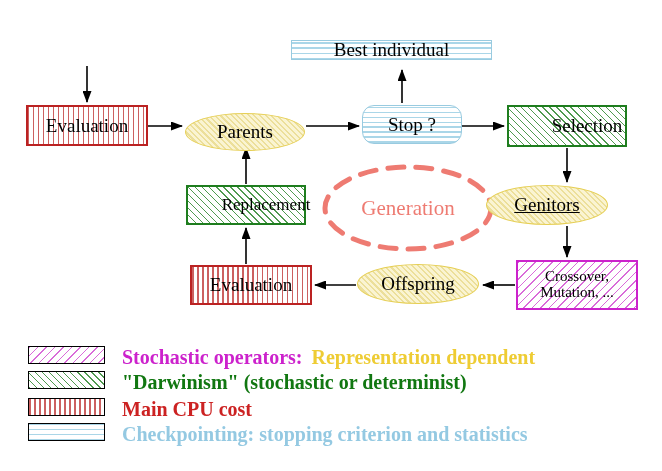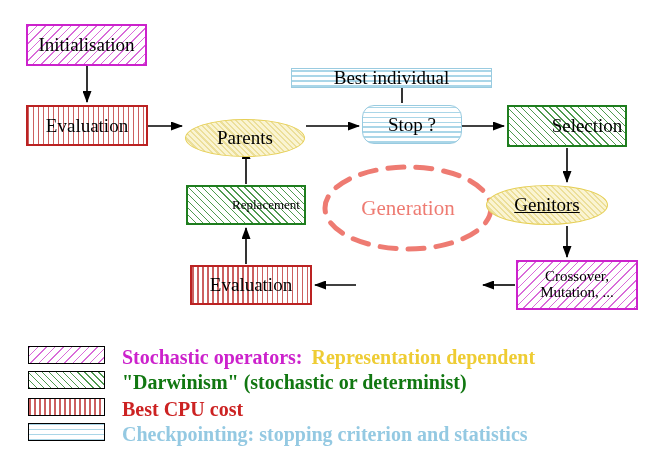--- a/index.html
+++ b/index.html
@@ -5,21 +5,21 @@
   html,body{margin:0;padding:0;background:#fff;}
   #stage{
     position:relative;width:662px;height:471px;background:#fff;
     font-family:"Liberation Serif","DejaVu Serif",serif;overflow:hidden;
   }
   #arrow-layer{position:absolute;left:0;top:0;width:662px;height:471px;pointer-events:none;}
   .node{position:absolute;display:flex;align-items:center;justify-content:center;
         color:#000;text-align:center;box-sizing:border-box;line-height:1.05;}
   .box{border:2px solid;}
   .fs-main{font-size:19px;}
-  .fs-mid{font-size:13px;}
+  .fs-mid{font-size:17px;}
   .fs-small{font-size:15px;}
   
   .hatch-magenta{border-color:var(--magenta);
     background:repeating-linear-gradient(135deg,var(--magenta-line) 0 1px,transparent 1px 6px) #fff;}
   .hatch-green{border-color:var(--green);
     background:repeating-linear-gradient(45deg,var(--green-line) 0 1px,transparent 1px 5px) #fff;padding-left:40px;}
   .hatch-red{border-color:var(--red);
     background:repeating-linear-gradient(90deg,var(--red-line) 0 1.5px,transparent 1.5px 5px) #fff;}
   .hatch-cyan{border-color:var(--cyan);border-width:1.5px;
     background:repeating-linear-gradient(0deg,var(--cyan-line) 0 1.5px,transparent 1.5px 5px) #fff;}
@@ -58,53 +58,53 @@
     <line class="arrow" x1="402" y1="103" x2="402" y2="70" marker-end="url(#ah)"></line>
     <line class="arrow" x1="443" y1="126" x2="504" y2="126" marker-end="url(#ah)"></line>
     <line class="arrow" x1="567" y1="148" x2="567" y2="182" marker-end="url(#ah)"></line>
     <line class="arrow" x1="567" y1="226" x2="567" y2="257" marker-end="url(#ah)"></line>
     <line class="arrow" x1="515" y1="285" x2="483" y2="285" marker-end="url(#ah)"></line>
     <line class="arrow" x1="356" y1="285" x2="315" y2="285" marker-end="url(#ah)"></line>
     <line class="arrow" x1="246" y1="264" x2="246" y2="228" marker-end="url(#ah)"></line>
     <line class="arrow" x1="246" y1="184" x2="246" y2="148" marker-end="url(#ah)"></line>
   </svg>
 
-  <div class="node box hatch-magenta fs-main" style="left:26px;top:24px;width:121px;height:42px;">Initialisation</div>
 
   <div class="node box hatch-red fs-main" style="left:26px;top:105px;width:122px;height:41px;">Evaluation</div>
 
-  <div class="node ellipse fs-main" style="left:185px;top:119px;width:120px;height:38px;">Parents</div>
+  <div class="node ellipse fs-main" style="left:185px;top:113px;width:120px;height:38px;">Parents</div>
 
-  <div class="node box hatch-cyan fs-main" style="left:291px;top:40px;width:201px;height:20px;margin-top:28px;">Best individual</div>
+  <div class="node box hatch-cyan fs-main" style="left:291px;top:40px;width:201px;height:20px;">Best individual</div>
 
   <div class="node box hatch-cyan rounded fs-main" style="left:362px;top:105px;width:100px;height:39px;">Stop ?</div>
 
   <div class="node box hatch-green fs-main" style="left:507px;top:105px;width:120px;height:42px;">Selection</div>
 
   <div class="node ellipse fs-main" style="left:486px;top:185px;width:122px;height:40px;text-decoration:underline;">Genitors</div>
 
   <div class="node box hatch-magenta fs-small" style="left:516px;top:260px;width:122px;height:50px;flex-direction:column;">
     <span>Crossover,</span>
     <span>Mutation, ...</span>
   </div>
 
+  <div class="node ellipse fs-main" style="left:357px;top:264px;width:122px;height:40px;">Offspring</div>
 
   <div class="node box hatch-red fs-main" style="left:190px;top:265px;width:122px;height:40px;">Evaluation</div>
 
   <div class="node box hatch-green fs-mid" style="left:186px;top:185px;width:120px;height:40px;">Replacement</div>
 
   <div class="gen-label">Generation</div>
 
   <div class="legend-swatch hatch-magenta" style="top:346px;"></div>
   <div class="legend-text" style="top:346px;">
     <span class="lt-magenta">Stochastic operators:</span><span class="lt-gold">Representation dependent</span>
   </div>
 
   <div class="legend-swatch hatch-green" style="top:371px;"></div>
   <div class="legend-text lt-green" style="top:371px;">"Darwinism" (stochastic or determinist)</div>
 
   <div class="legend-swatch hatch-red" style="top:398px;"></div>
-  <div class="legend-text lt-red" style="top:398px;">Best CPU cost</div>
+  <div class="legend-text lt-red" style="top:398px;">Main CPU cost</div>
 
   <div class="legend-swatch hatch-cyan" style="top:423px;"></div>
   <div class="legend-text lt-cyan" style="top:423px;">Checkpointing: stopping criterion and statistics</div>
 
 </div>
 
 </body></html>

